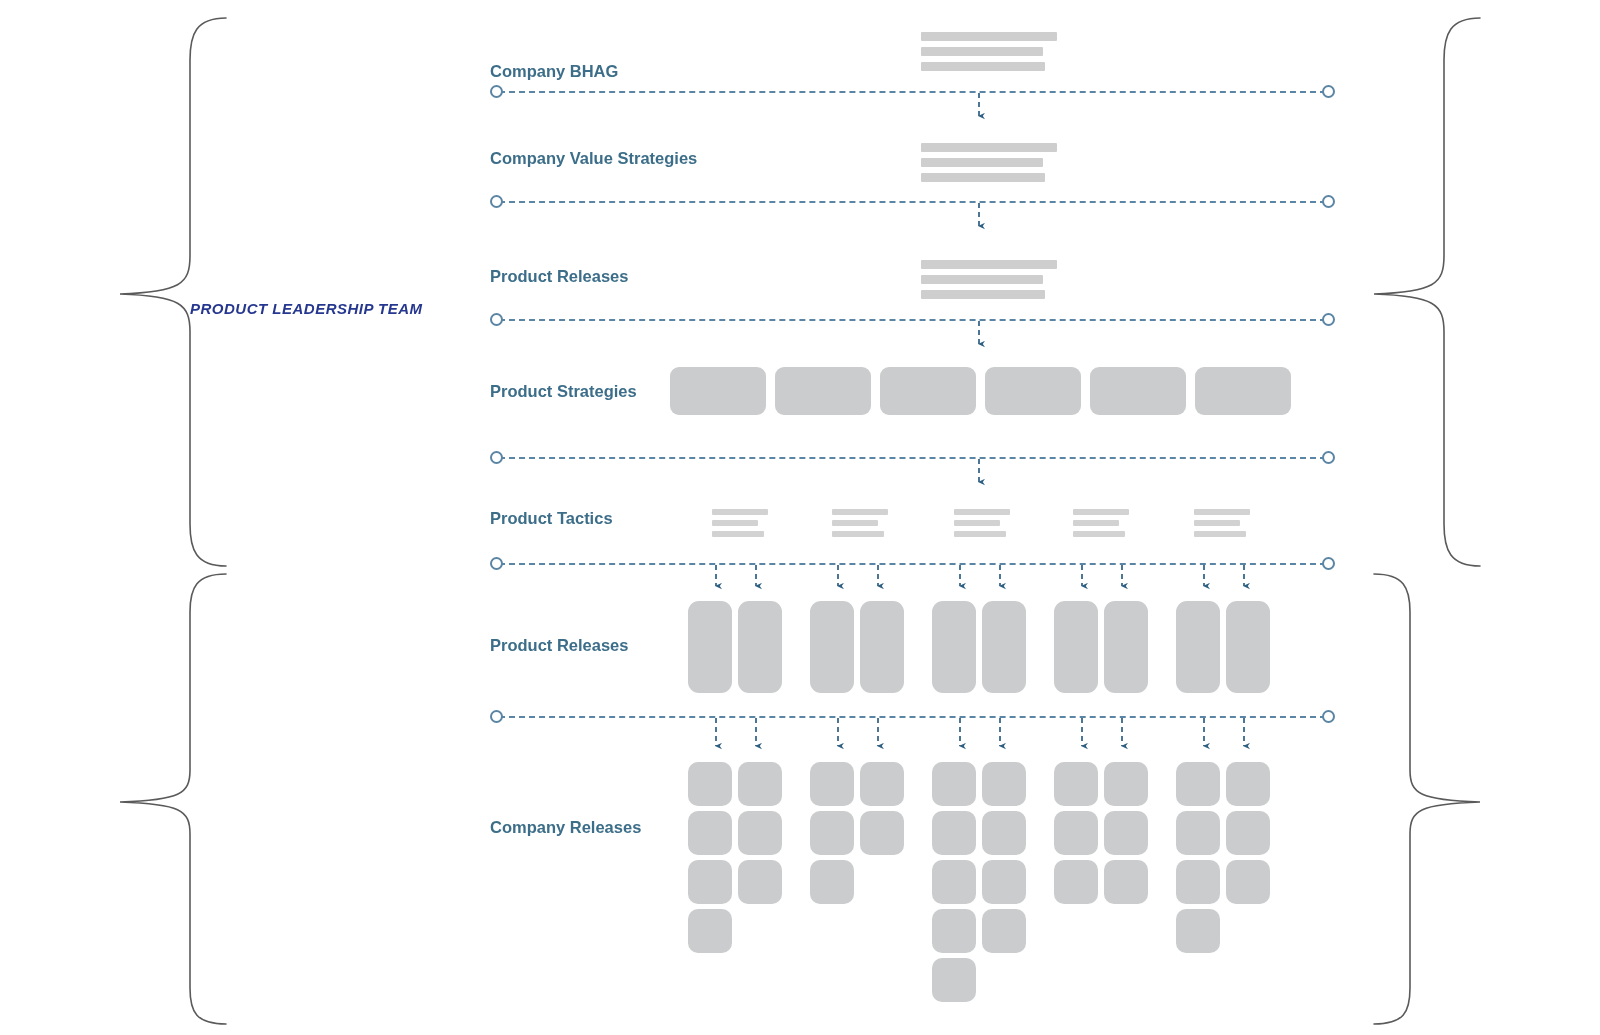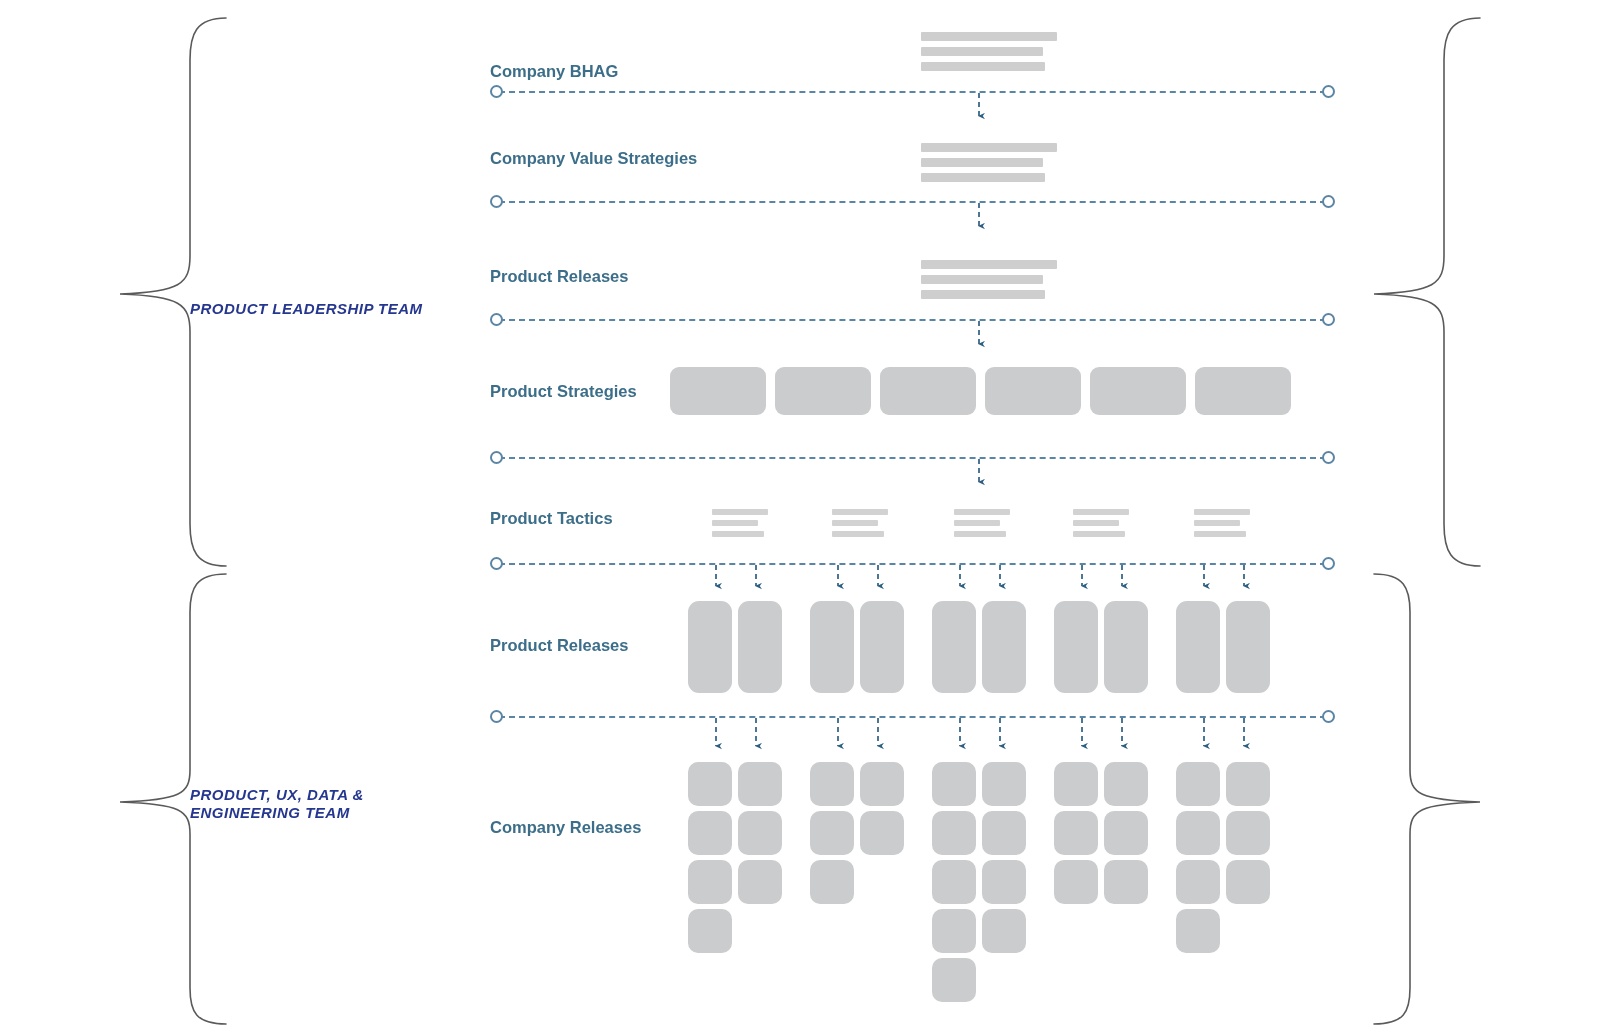--- a/index.html
+++ b/index.html
@@ -101,22 +101,20 @@
   <svg class="brace-svg" style="left:118px; top:568px;" width="110" height="460" viewBox="0 0 110 460">
     <path d="M108 6 C 78 6, 72 20, 72 44 L72 202 C72 226, 62 232, 2 234 C62 236, 72 242, 72 266 L72 420 C72 444, 78 456, 108 456" fill="none" stroke="#5a5a5a" stroke-width="1.6" stroke-linecap="round"></path>
   </svg>
 
   <svg class="brace-svg" style="left:1372px; top:568px;" width="110" height="460" viewBox="0 0 110 460">
     <path d="M108 6 C 78 6, 72 20, 72 44 L72 202 C72 226, 62 232, 2 234 C62 236, 72 242, 72 266 L72 420 C72 444, 78 456, 108 456" fill="none" stroke="#5a5a5a" stroke-width="1.6" stroke-linecap="round" transform="scale(-1,1) translate(-110,0)"></path>
   </svg>
 
   <div class="team-label" style="left:190px; top:300px;">PRODUCT LEADERSHIP TEAM</div>
 
-  <div class="team-label" style="left:190px; top:786px;">PRODUCT, UX, DATA &amp;
-ENGINEERING TEAM</div>
 
   <div class="row-label" style="left:490px; top:38px;margin-top:24px;">Company BHAG</div>
   <div class="row-label" style="left:490px; top:149px;">Company Value Strategies</div>
   <div class="row-label" style="left:490px; top:267px;">Product Releases</div>
   <div class="row-label" style="left:490px; top:382px;">Product Strategies</div>
   <div class="row-label" style="left:490px; top:509px;text-align:right;">Product Tactics</div>
   <div class="row-label" style="left:490px; top:636px;">Product Releases</div>
   <div class="row-label" style="left:490px; top:818px;">Company Releases</div>
 
   <div class="bar-block" style="left:921px; top:32px;">

